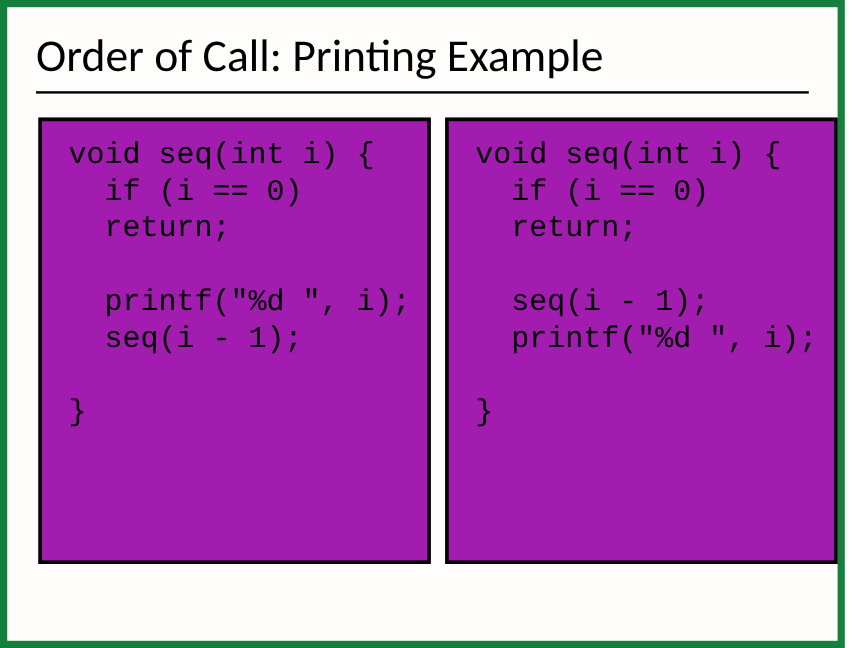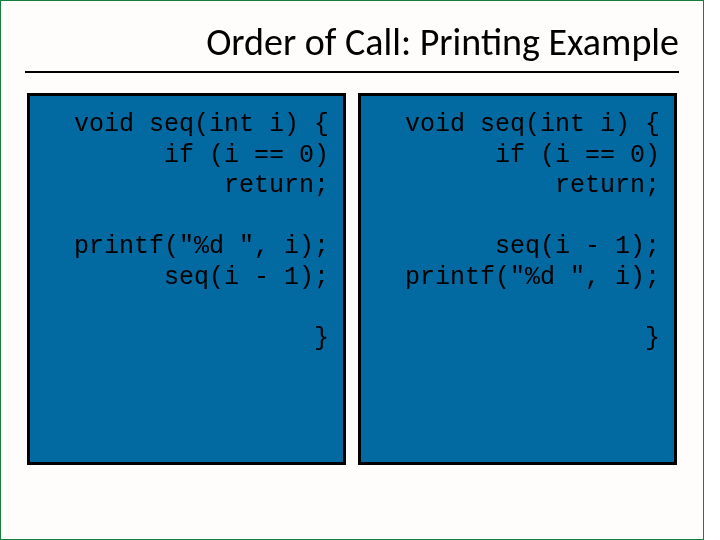--- a/index.html
+++ b/index.html
@@ -6,24 +6,23 @@
   html, body { width: 720px; height: 540px; }
   body {
     background: #fff;
     font-family: Calibri, "Segoe UI", Arial, sans-serif;
     position: relative;
   }
   .slide {
     width: 704px;
     height: 540px;
     background: #fefdfb;
-    border: 1px solid #15803d;
+    border: 6px solid #15803d;
     padding: 18px 24px 24px 24px;
     position: relative;
-    text-align: right;
   }
   .title {
     font-size: 38px;
     font-weight: 400;
     color: #000;
     letter-spacing: 0px;
     padding-bottom: 4px;
   }
   .title-underline {
     border-bottom: 2px solid #000;
@@ -31,22 +30,22 @@
     margin-top: 2px;
   }
   .code-row {
     display: flex;
     gap: 12px;
     padding: 0 2px;
   }
   .code-box {
     flex: 1;
     border: 3px solid #000;
-    background: #0369a1;
-    padding: 14px 14px 16px 6px;
+    background: #a21caf;
+    padding: 14px 14px 16px 22px;
     min-height: 372px;
   }
   .code-box pre {
     font-family: "Courier New", Courier, monospace;
     font-size: 25px;
     line-height: 1.22;
     white-space: pre;
     color: #000;
   }
 </style>

